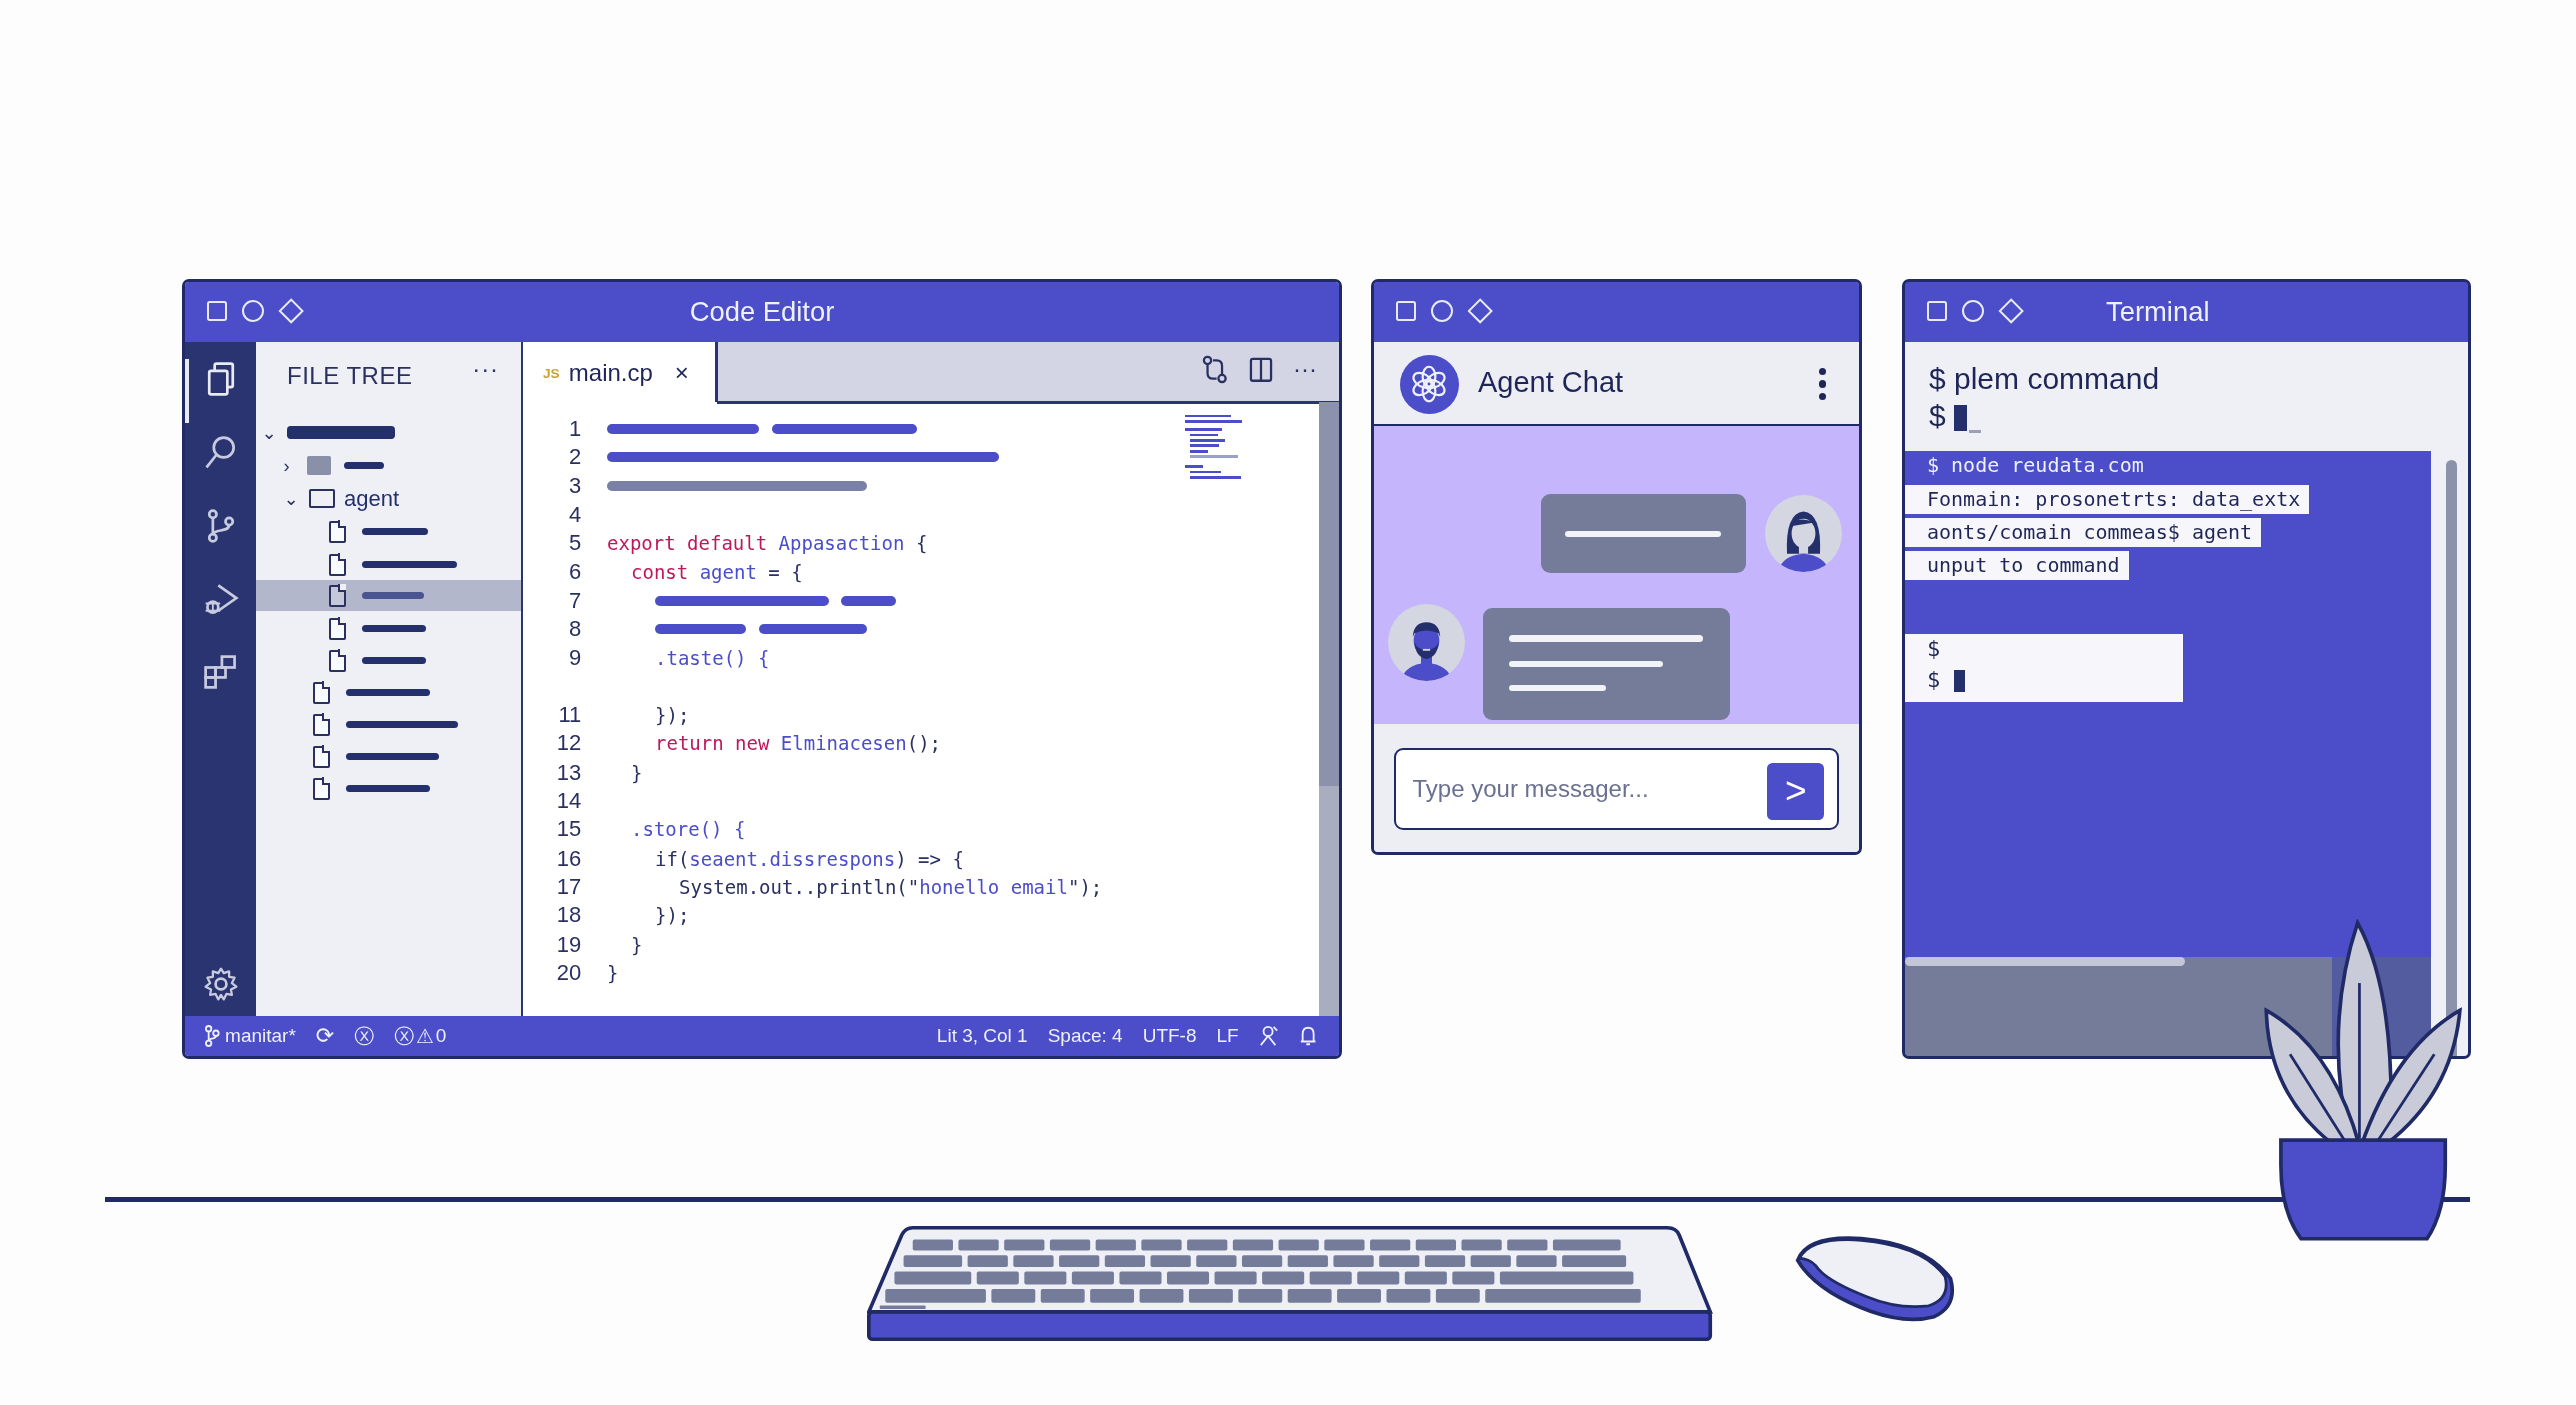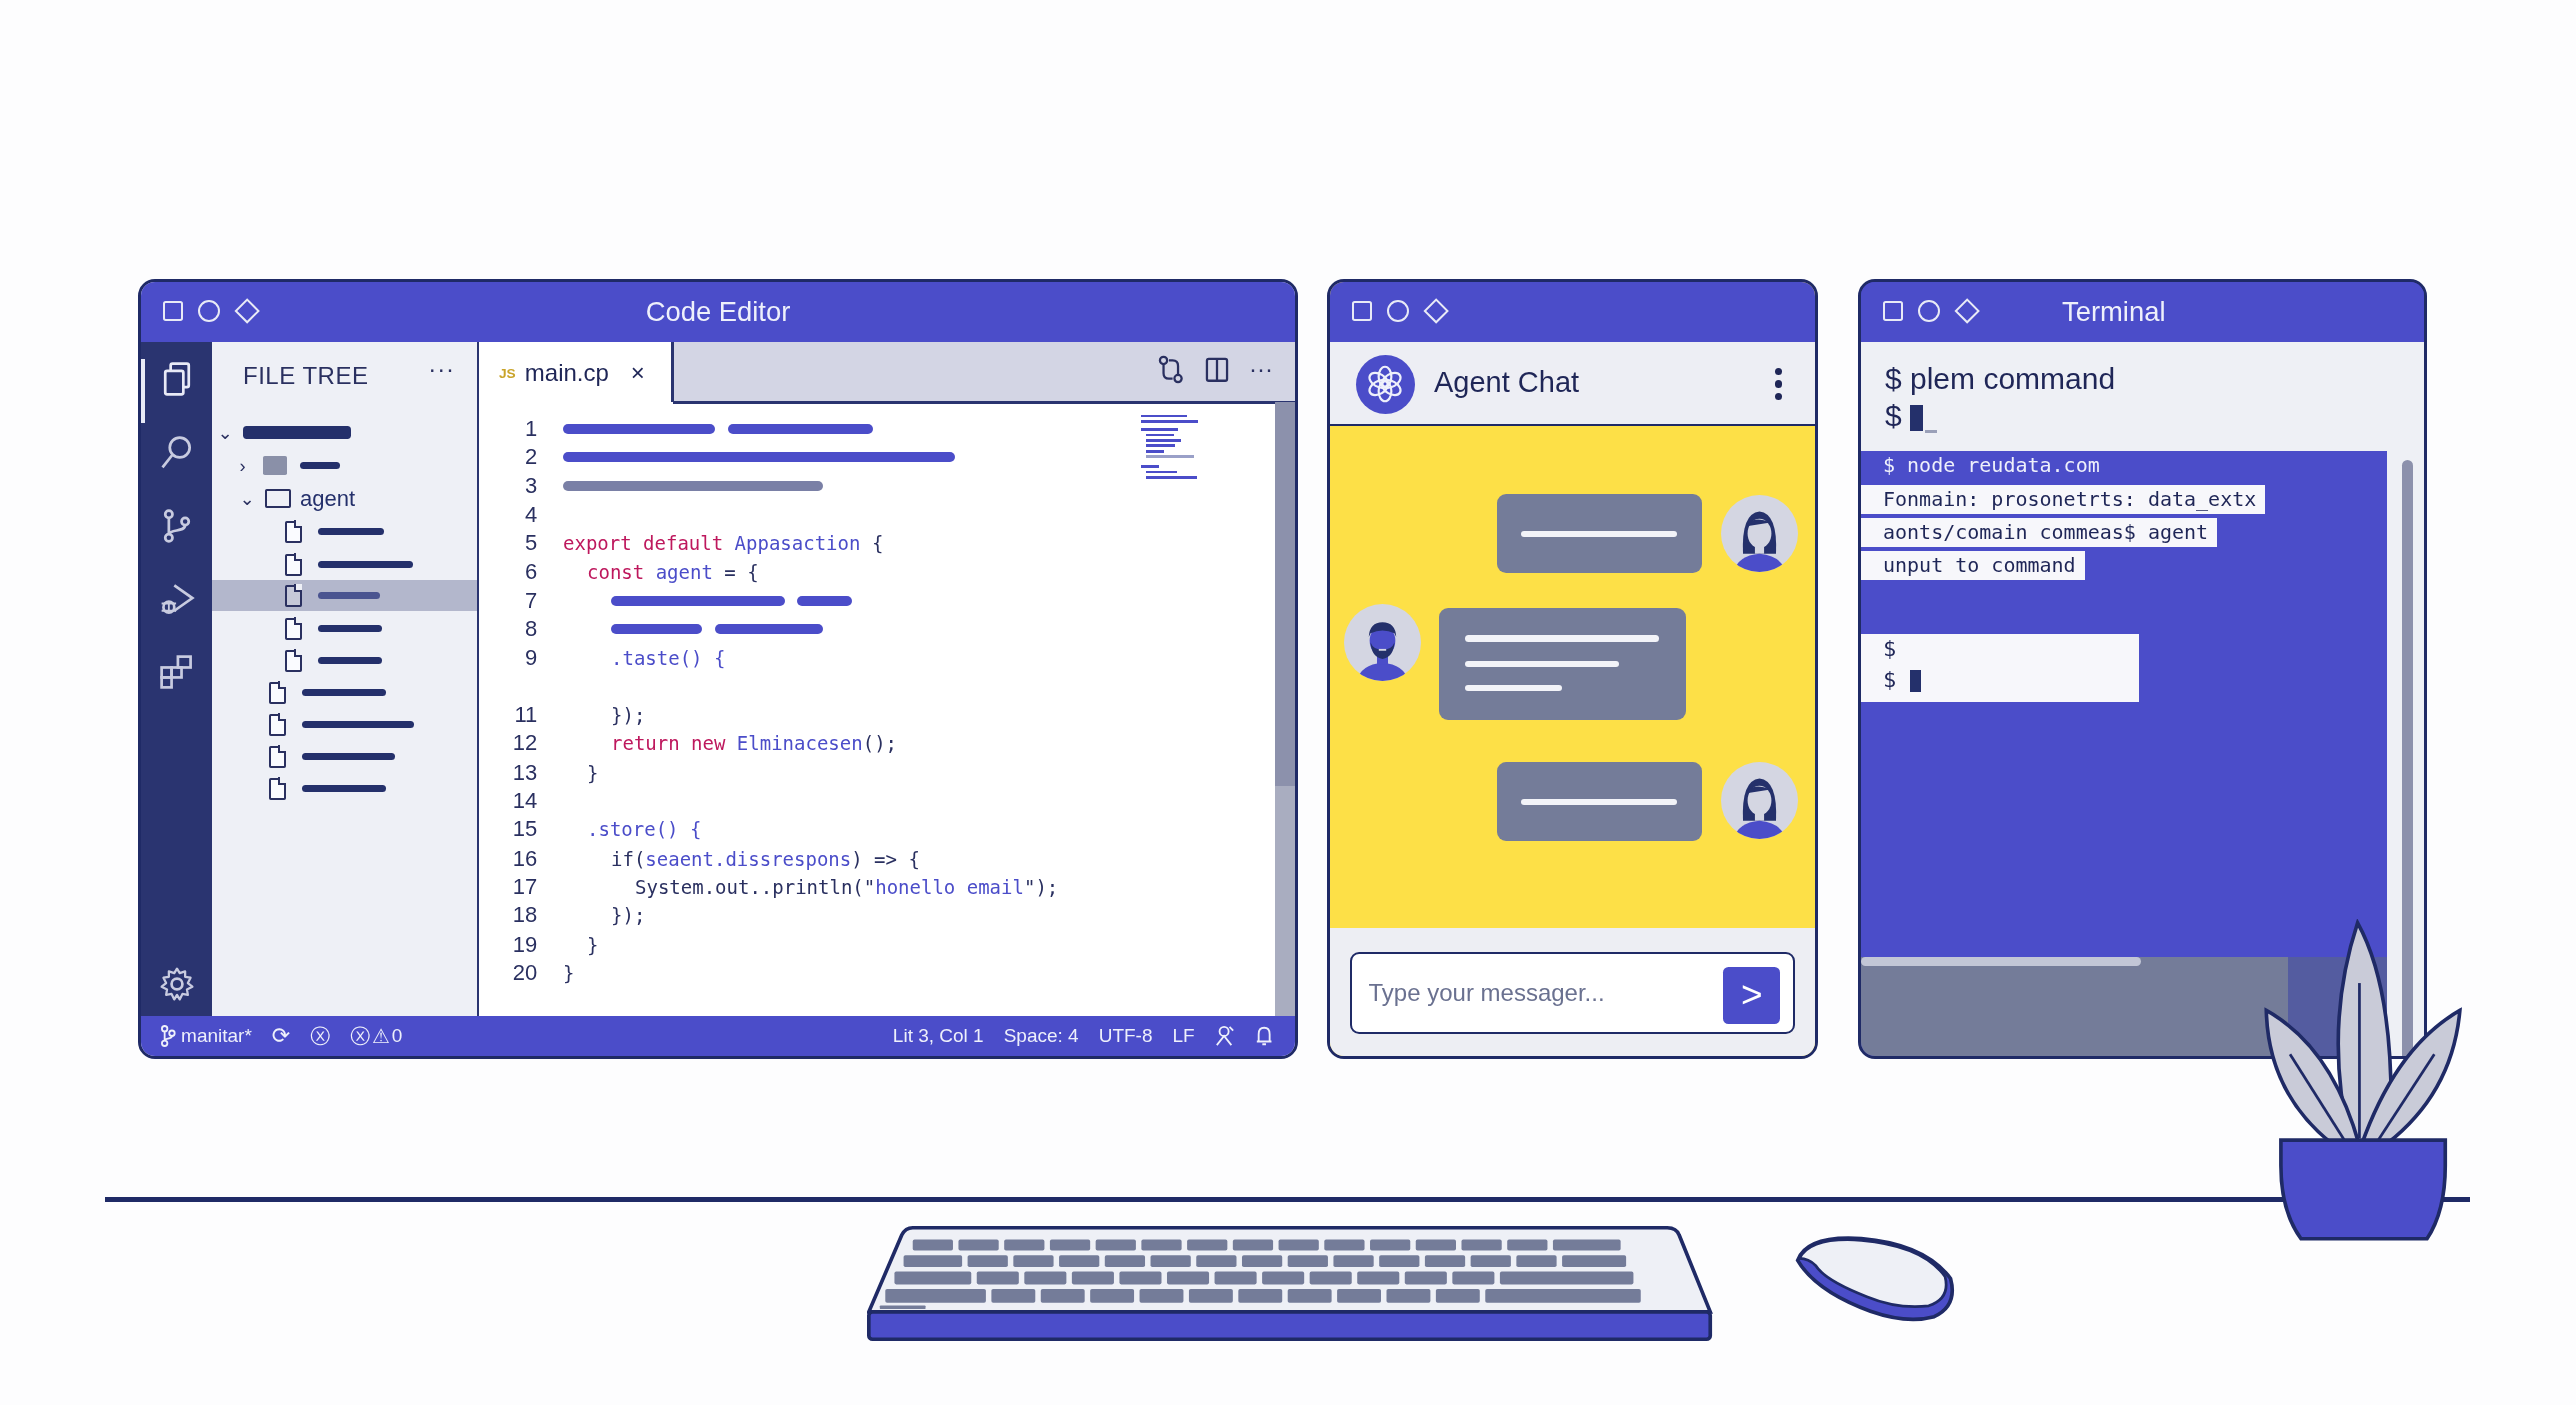--- a/index.html
+++ b/index.html
@@ -1,19 +1,19 @@
 <!DOCTYPE html>
 <html style="font-size:14.6px"><head>
 <meta charset="utf-8">
 <style>
   * { box-sizing: border-box; margin: 0; padding: 0; }
   html, body { width: 2576px; height: 1405px; background: #fdfdfe; overflow: hidden; }
   body { position: relative; font-family: "Liberation Sans", sans-serif; color: #1f2657; }
 
-  .win { position: absolute; border: 3.7px solid #1f2a66; border-radius: 17px; overflow: hidden; background: #f2f3f8; }
+  .win { position: absolute; border: 3.7px solid #1f2a66; border-radius: 7px; overflow: hidden; background: #f2f3f8; margin-left: 44px; }
   .titlebar { position: absolute; left: 0; right: 0; top: 0; height: 60px; background: #4b4dc9; }
   .tb-controls { position: absolute; left: 22px; top: 18.3px; display: flex; gap: 14.6px; align-items: center; }
   .tb-sq { width: 20px; height: 20px; border: 2.7px solid #e8eaf6; border-radius: 2.7px; }
   .tb-ci { width: 22px; height: 22px; border: 2.7px solid #e8eaf6; border-radius: 50%; }
   .tb-di { width: 18.3px; height: 18.3px; border: 2.7px solid #e8eaf6; transform: rotate(45deg); margin-left: 3.7px; }
   .tb-title { position: absolute; top: 0; height: 60px; line-height: 60px; color: #eef0fb; font-size: 27.4px; }
 
   
   #editor { left: 138px; top: 279px; width: 1160px; height: 780px; }
   #editor .tb-title { left: 0; right: 0; text-align: center; }
@@ -53,21 +53,21 @@
   .minimap { position: absolute; right: 59px; top: 12.8px; width: 68px; }
   .mm { height: 2.7px; background: #4b4dc9; margin-bottom: 2.7px; }
   .vscroll { position: absolute; right: 0; top: 60px; width: 20px; bottom: 0; background: #a9adc0; }
   .vscroll .thumb { position: absolute; left: 0; right: 0; top: 0; height: 384px; background: #8c91ac; }
 
   .statusbar { position: absolute; left: 0; right: 0; bottom: 0; height: 40px; background: #4b4dc9; color: #eef0fb; font-size: 19px; display: flex; align-items: center; }
   .sb-left { position: absolute; left: 20px; display: flex; gap: 20px; align-items: center; }
   .sb-right { position: absolute; right: 22px; display: flex; gap: 20px; align-items: center; }
 
   
-  #chat { left: 1327px; top: 279px; width: 491px; height: 780px; background: #fde047; }
+  #chat { left: 1327px; top: 279px; width: 491px; height: 576px; background: #c4b5fd; }
   .chat-head { position: absolute; left: 0; right: 0; top: 60px; height: 84px; background: #edeef4; border-bottom: 2.7px solid #1f2a66; }
   .chat-logo { position: absolute; left: 25.6px; top: 12.8px; width: 59px; height: 59px; border-radius: 50%; background: #4b4dc9; display: flex; align-items: center; justify-content: center; }
   .chat-title { position: absolute; left: 104px; top: 24px; font-size: 29px; color: #1f2657; }
   .chat-more { position: absolute; right: 33px; top: 25.6px; width: 7.3px; }
   .chat-more span { display: block; width: 7.3px; height: 7.3px; border-radius: 50%; background: #1f2657; margin-bottom: 5.5px; }
   .bubble { position: absolute; background: #747c99; border-radius: 9.1px; }
   .bubble .bl { position: absolute; height: 6.4px; border-radius: 3.7px; background: #f2f3f8; }
   .avatar { position: absolute; width: 77px; height: 77px; border-radius: 50%; background: #d4d6e2; overflow: hidden; }
   .chat-foot { position: absolute; left: 0; right: 0; bottom: 0; height: 128px; background: #edeef3; }
   .chat-input { position: absolute; left: 20px; right: 20px; top: 24px; height: 82px; border: 2.7px solid #1f2a66; border-radius: 9.1px; background: #ffffff; }

